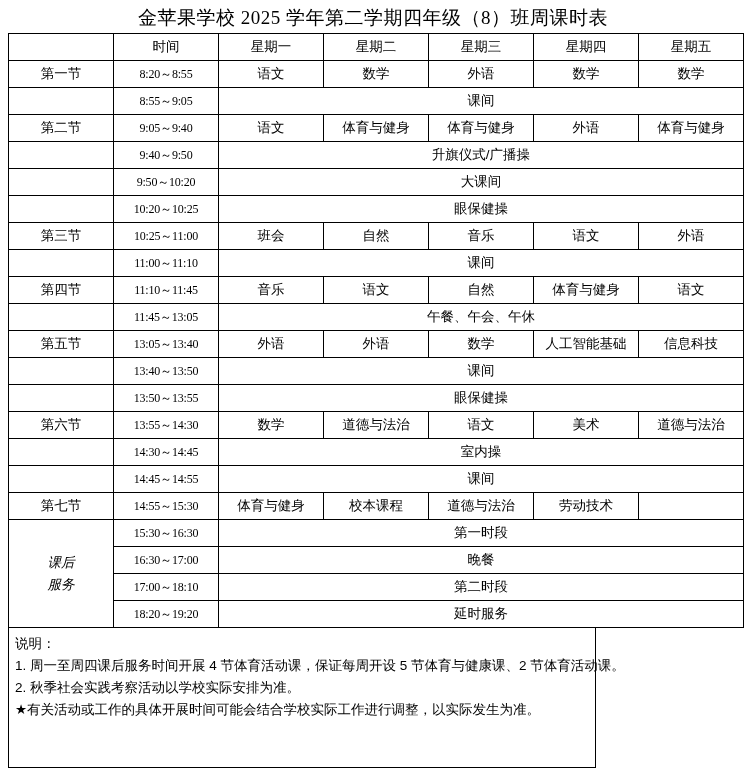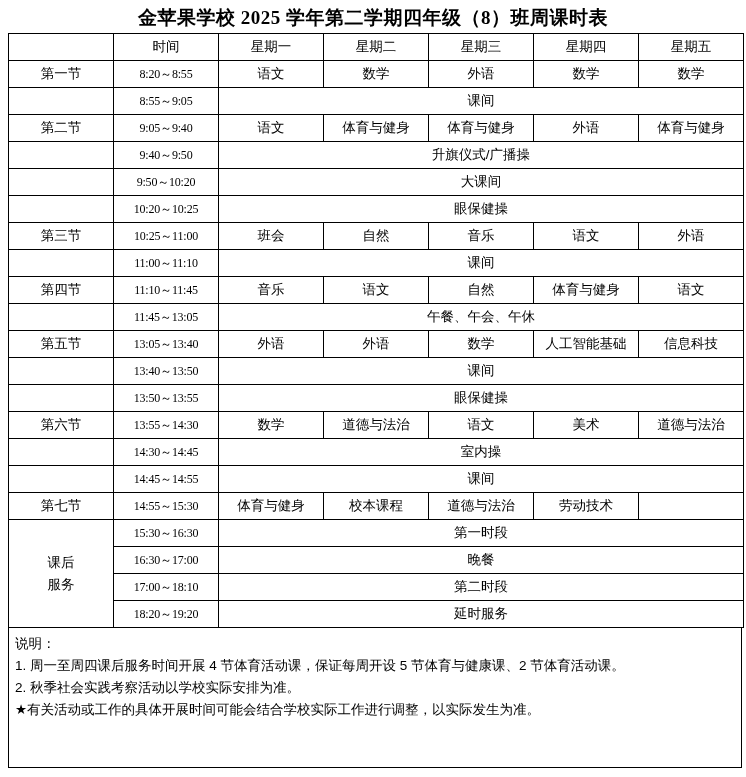--- a/index.html
+++ b/index.html
@@ -19,21 +19,21 @@
     position: relative;
     width: 746px;
     height: 777px;
     box-sizing: border-box;
   }
 
   
   .title {
     text-align: center;
     font-size: 19px;
-    font-weight: bold;
+    font-weight: normal;
     letter-spacing: 0.5px;
     line-height: 30px;
     height: 30px;
     padding-top: 3px;
     box-sizing: border-box;
     font-family: "Liberation Serif", "DejaVu Serif", serif;
   }
 
   
   table.sched {
@@ -59,25 +59,25 @@
   td.timecell { width: 118px; font-family: "Liberation Serif", "DejaVu Serif", serif; font-size: 12px; letter-spacing: -0.2px; }
   td.daycell  { width: 108px; font-family: Liberation Mono, monospace; }
 
   td.span-all { text-align: center; }
 
   td.afterschool-label {
     width: 72px;
     line-height: 22px;
   }
   td.afterschool-label .l1,
-  td.afterschool-label .l2 { display: block; }
+  td.afterschool-label .l2 { display: block; font-style: italic; }
 
   
   .notes {
-    width: 734px;
+    width: 588px;
     margin-left: 8px;
     border: 1px solid #000000;
     border-top: none;
     box-sizing: border-box;
     padding: 5px 6px 4px 6px;
     font-size: 13.5px;
     line-height: 22px;
     height: 140px;
   }
   .notes .nline {

